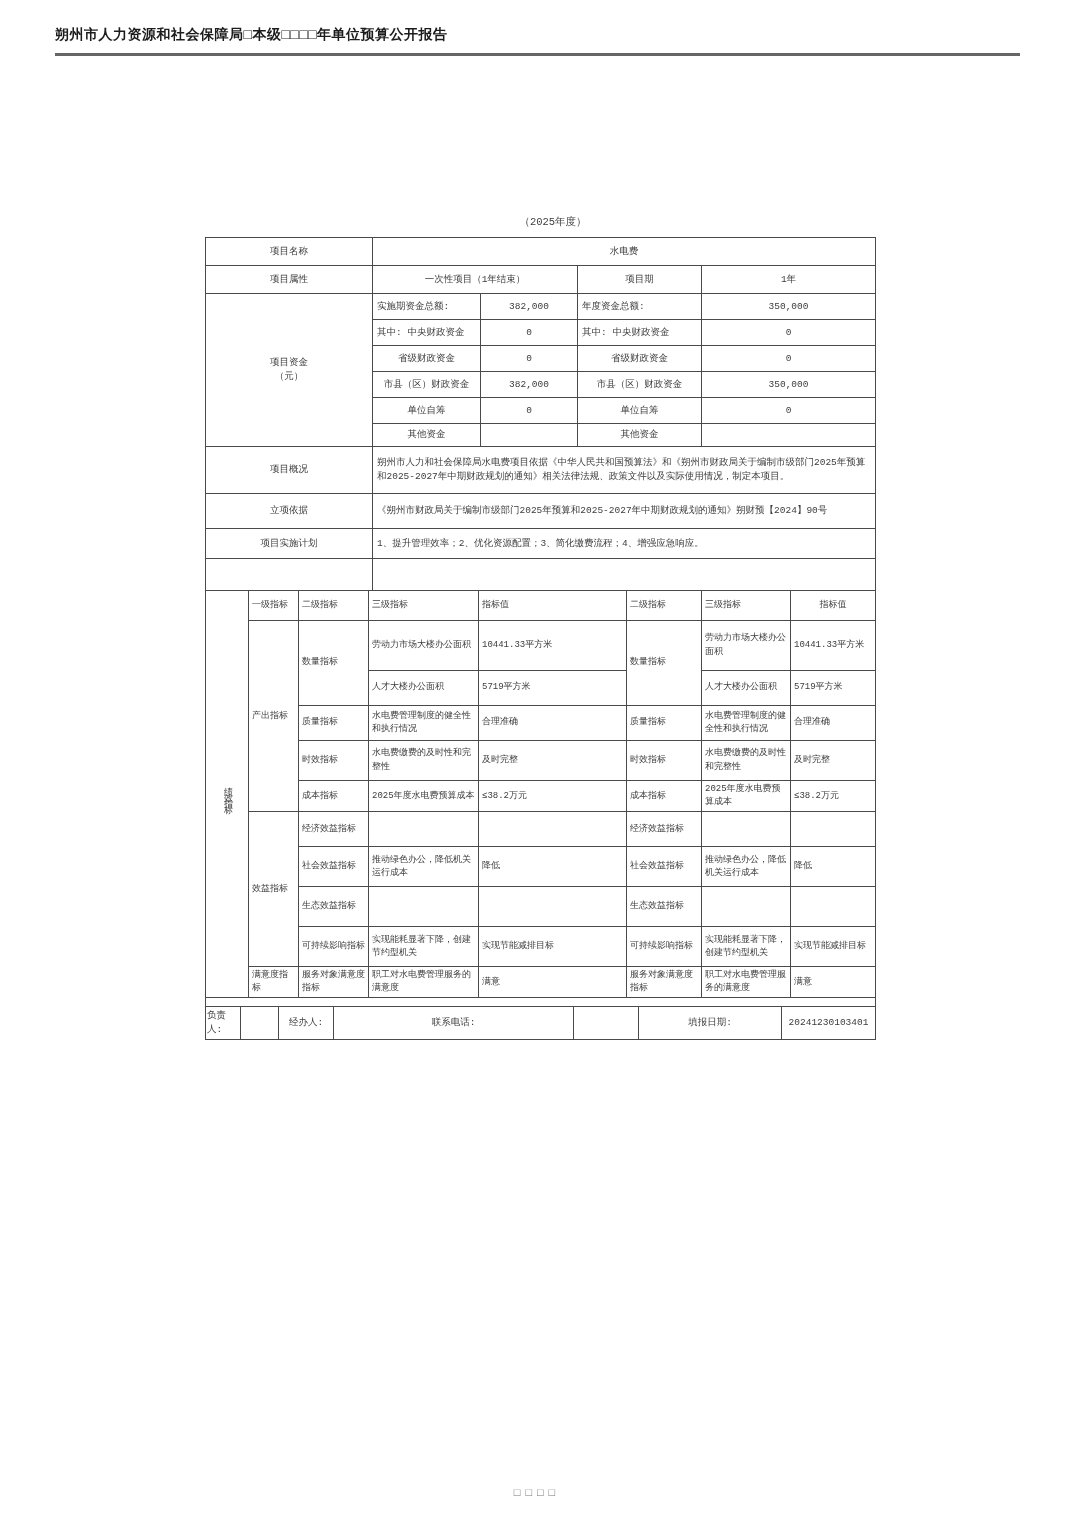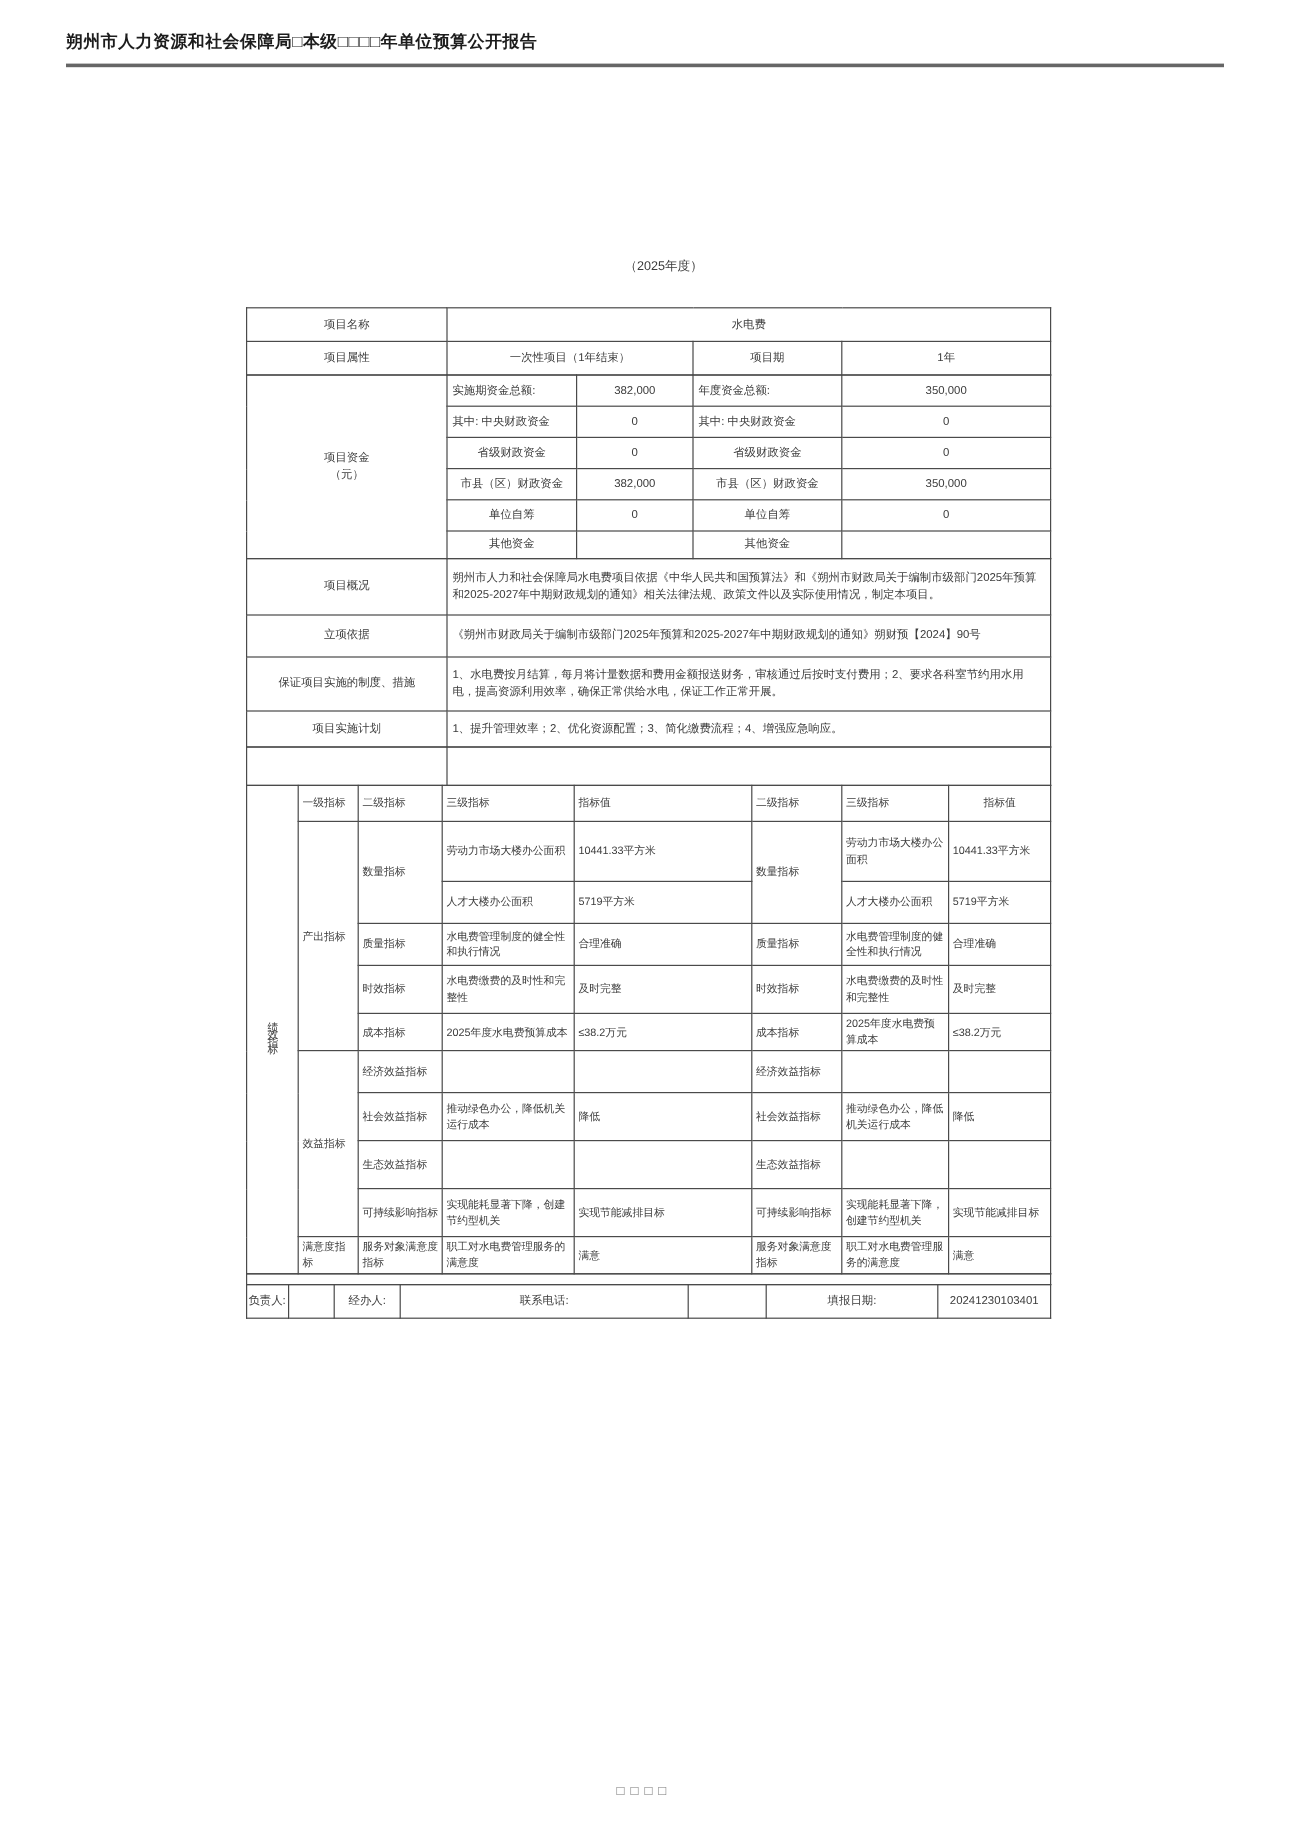--- a/index.html
+++ b/index.html
@@ -1,27 +1,27 @@
 <!DOCTYPE html>
 <html><head>
 <meta charset="utf-8">
 <style>
   html,body{margin:0;padding:0;background:#888;}
   .page{position:relative;width:1074px;height:1520px;background:#ffffff;margin:0 auto;
-        font-family:Liberation Sans, sans-serif;color:#3c3c3c;}
+        font-family:Liberation Mono, monospace;color:#3c3c3c;}
   
   .doc-header{position:absolute;left:55px;top:26px;width:965px;padding-bottom:9px;
               border-bottom:3px solid #666;font-size:14px;font-weight:bold;color:#1c1c1c;letter-spacing:.5px;}
   
   .doc-title{position:absolute;left:0;top:176px;width:100%;text-align:center;
              font-size:17px;font-weight:bold;color:#2a2a2a;letter-spacing:2px;}
   .doc-subtitle{position:absolute;left:16px;top:215px;width:100%;text-align:center;
                 font-size:10.5px;color:#3c3c3c;}
   
-  .tbl-wrap{position:absolute;left:205px;top:237px;width:670px;margin-top:19px;}
+  .tbl-wrap{position:absolute;left:205px;top:237px;width:670px;}
   table{border-collapse:collapse;table-layout:fixed;width:670px;font-size:9.5px;color:#3c3c3c;}
   table+table{margin-top:-1px;}
   td{border:1px solid #4a4a4a;padding:2px 4px;vertical-align:middle;overflow:hidden;
      line-height:1.45;word-break:break-all;}
   .c{text-align:center;}
   .l{text-align:left;}
   .r{text-align:center;}
   .pre{white-space:pre-line;}
   .ind td{font-size:9px;padding:2px 3px;}
   .vlabel{writing-mode:vertical-rl;text-orientation:upright;letter-spacing:6px;
@@ -119,24 +119,20 @@
         </colgroup>
       <tbody>
           <tr style="height:47px">
         <td class="c">项目概况</td>
         <td class="l">朔州市人力和社会保障局水电费项目依据《中华人民共和国预算法》和《朔州市财政局关于编制市级部门2025年预算和2025-2027年中期财政规划的通知》相关法律法规、政策文件以及实际使用情况，制定本项目。</td>
       </tr>
       <tr style="height:35px">
         <td class="c">立项依据</td>
         <td class="l">《朔州市财政局关于编制市级部门2025年预算和2025-2027年中期财政规划的通知》朔财预【2024】90号</td>
       </tr>
-      <tr style="height:45px">
-        <td class="c">保证项目实施的制度、措施</td>
-        <td class="l">1、水电费按月结算，每月将计量数据和费用金额报送财务，审核通过后按时支付费用；2、要求各科室节约用水用电，提高资源利用效率，确保正常供给水电，保证工作正常开展。</td>
-      </tr>
       <tr style="height:30px">
         <td class="c">项目实施计划</td>
         <td class="l">1、提升管理效率；2、优化资源配置；3、简化缴费流程；4、增强应急响应。</td>
       </tr>
     </tbody>
       </table>
 
     <table>
       <colgroup>
           <col style="width:167px">

